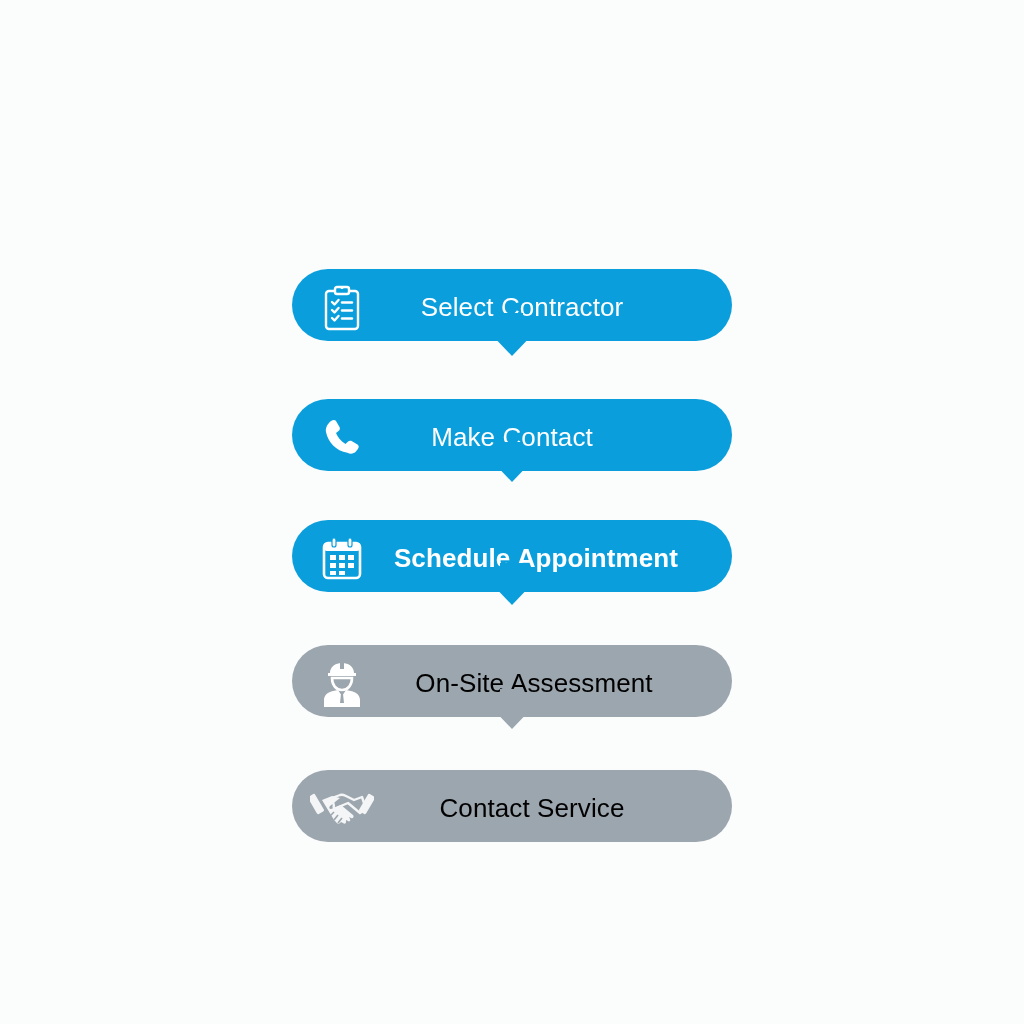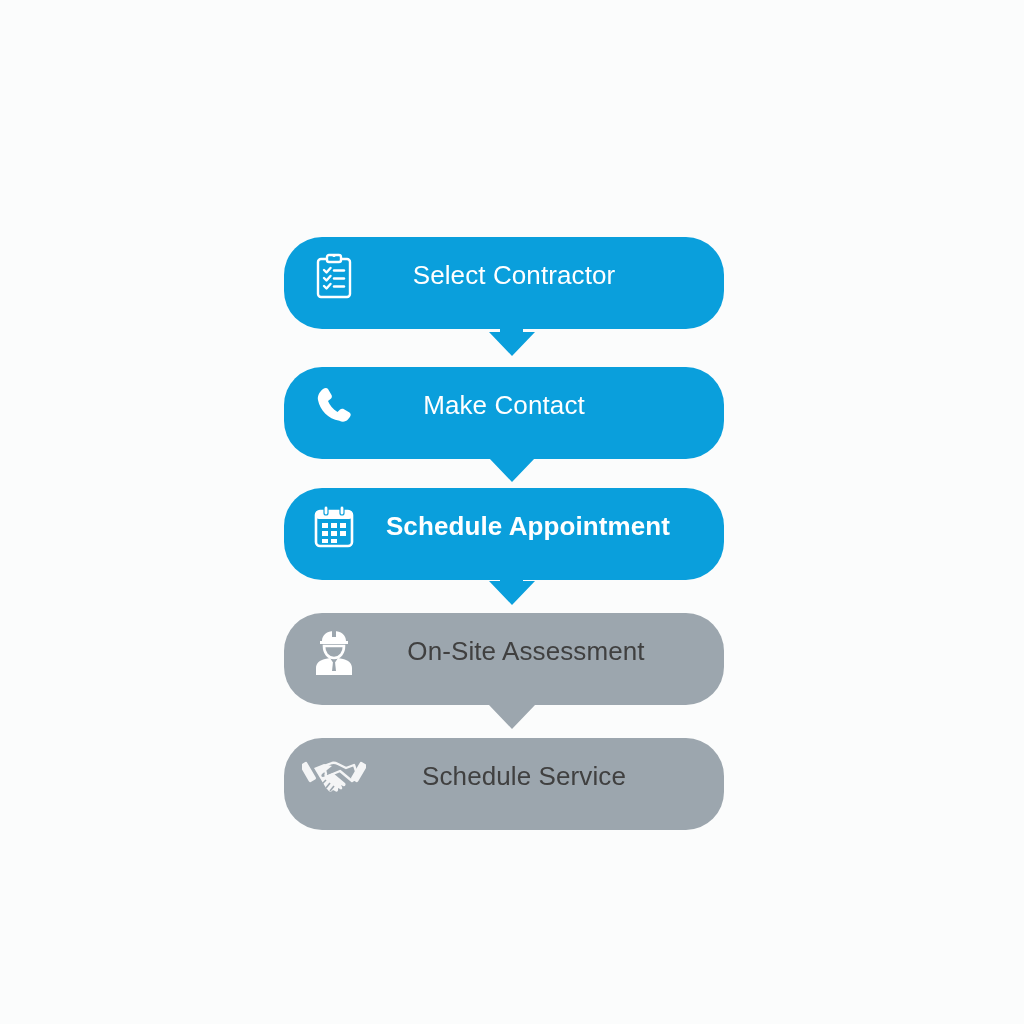--- a/index.html
+++ b/index.html
@@ -2,26 +2,27 @@
 <html><head>
   <meta charset="utf-8">
   <style>
     html, body { margin: 0; padding: 0; }
     body {
       width: 1024px; height: 1024px; position: relative; overflow: hidden;
       background: #fbfcfc;
       font-family: "Liberation Sans", "DejaVu Sans", sans-serif;
     }
     .step {
-      position: absolute; left: 284px; width: 440px; height: 92px;
+      position: absolute; left: 292px; width: 440px; height: 72px;
       border-radius: 38px; color: #ffffff;
       display: block;
+      margin-top: 32px;
     }
     .step.active { background: #0a9fdc; }
-    .step.inactive { background: #9ca6ae; color: #404040; }
+    .step.inactive { background: #9ca6ae; color: #000000; }
     .step .icon {
       position: absolute; left: 26px; top: 14px; width: 48px; height: 48px;
       display: flex; align-items: center; justify-content: center;
     }
     .step .label {
       position: absolute; top: 0; height: 76px; line-height: 76px;
       font-size: 26px; white-space: nowrap; letter-spacing: 0.1px;
       transform: translateX(-50%);
     }
     .arrow { position: absolute; width: 48px; }
@@ -124,16 +125,16 @@
         <rect x="53" y="10" width="8" height="20" rx="1.5" transform="rotate(30 57 20)"></rect>
         <path d="M12 16l10-4 8 2-10 8c-1 1-1 3 1 3l10-4 12 10c1.5 1.5 0 4-2 3l-2-1 1 2c1 2-1 3-2 2l-2-1 0 2c0 2-2 2-3 1l-2-1-1 1c-1 1-3 1-4-1l-2-2z"></path>
         <path d="M22 14l8-3c2-0.6 4 0 6 1l8 4 8-3 4 12-6 4-12-10-12 5c-2 0.8-3-1-2-2z" fill="none" stroke="#f4f5f6" stroke-width="2.4" stroke-linejoin="round"></path>
         <g stroke="#9ca6ae" stroke-width="1.6">
             <line x1="20" y1="32" x2="24" y2="28"></line>
             <line x1="24" y1="36" x2="28" y2="31"></line>
             <line x1="28" y1="39" x2="32" y2="34"></line>
           </g>
       </svg>
     </span>
-    <span class="label" style="left:240px;">Schedule Service</span>
+    <span class="label" style="left:240px;">Contact Service</span>
   </div>
 
 </div>
 
 </body></html>

